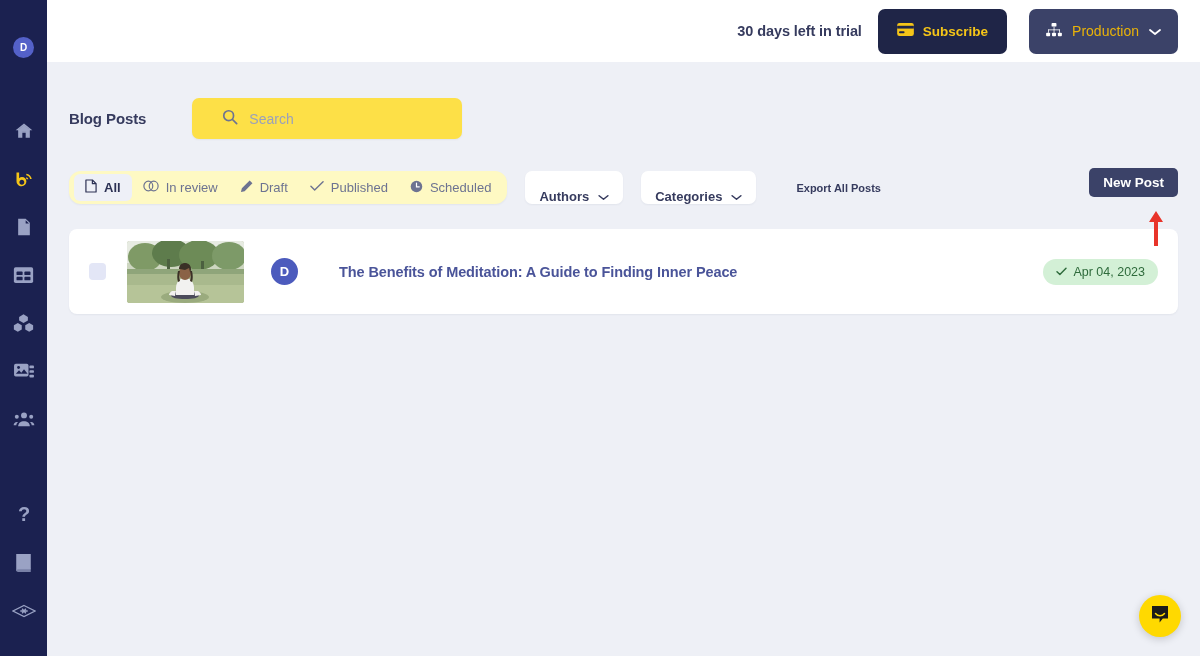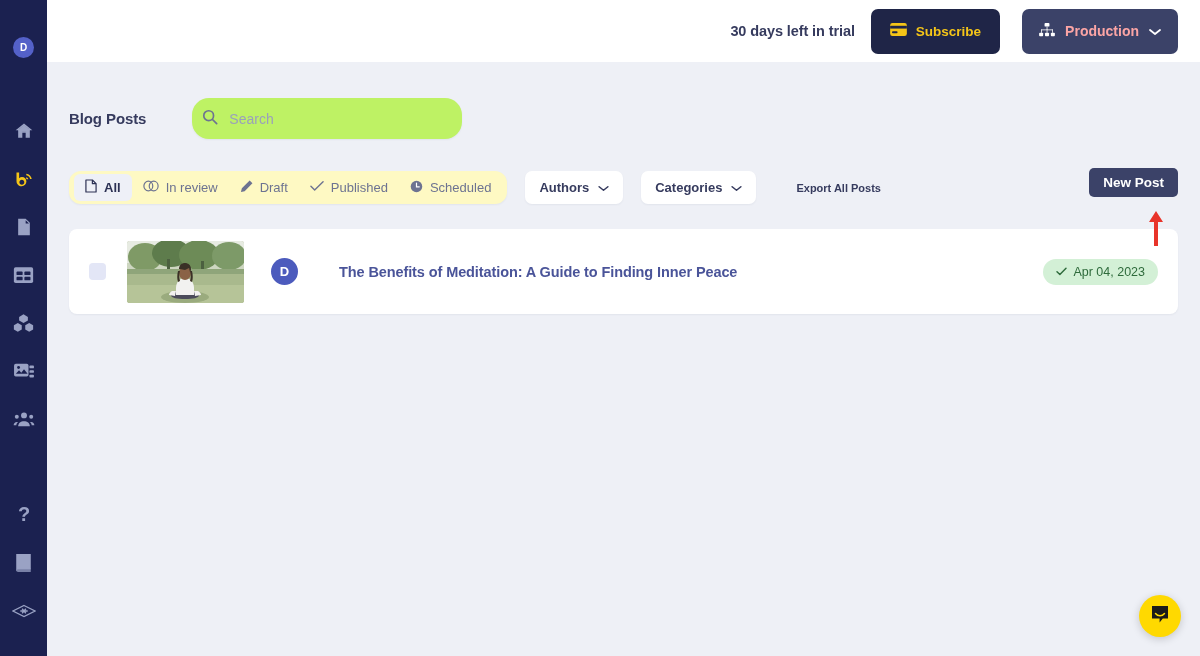--- a/index.html
+++ b/index.html
@@ -51,31 +51,31 @@
     height: 45px; background: #1f2547; border-radius: 7px;
     display: flex; align-items: center; gap: 9px;
     padding: 0 19px; cursor: pointer; border: none;
   }
   .btn-subscribe .lbl { color: #f5c518; font-size: 13.5px; font-weight: bold; }
   .btn-prod {
     height: 45px; background: #3b4268; border-radius: 7px;
     display: flex; align-items: center; gap: 10px;
     padding: 0 17px; cursor: pointer; margin-left: 22px; border: none;
   }
-  .btn-prod .lbl { color: #fca5a5; font-size: 14px; font-weight: bold; }
+  .btn-prod .lbl { color: #eab308; font-size: 14px; font-weight: normal; }
 
   
   .content { flex: 1; padding: 0 22px; position: relative; }
 
   .page-head { display: flex; align-items: center; padding-top: 36px; gap: 24px; }
   .page-title { font-size: 15px; font-weight: bold; color: #363b5e; letter-spacing: -0.1px; }
   .search-box {
     margin-left: 22px; width: 270px; height: 41px;
-    background: #bef264; border-radius: 17px;
-    display: flex; align-items: center; padding: 0 10px; gap: 11px;
+    background: #fde047; border-radius: 7px;
+    display: flex; align-items: center; padding: 0 30px; gap: 11px;
     box-shadow: 0 1px 2px rgba(40,50,90,0.06);
   }
   .search-input {
     border: none; outline: none; background: transparent;
     font-size: 14px; color: #4a5075; width: 100%;
     font-family: "Liberation Sans", sans-serif;
   }
   .search-input::placeholder { color: #9aa0bb; }
 
   
@@ -87,21 +87,21 @@
   }
   .tab {
     height: 27px; display: flex; align-items: center; gap: 7px;
     padding: 0 11px; border-radius: 6px; cursor: pointer;
     font-size: 13px; color: #6d7391; white-space: nowrap;
   }
   .tab.active { background: #eef0f7; color: #2c3154; font-weight: bold; }
 
   .dropdown {
     height: 33px; background: #ffffff; border-radius: 7px;
-    display: flex; align-items: center; gap: 9px;
+    display: flex; align-items: flex-end; gap: 9px;
     padding: 0 14px; margin-left: 18px; cursor: pointer;
     font-size: 13px; font-weight: bold; color: #363b5e;
     box-shadow: 0 1px 2px rgba(40,50,90,0.06);
   }
   .dropdown:first-of-type { margin-left: 18px; }
   .export-link {
     margin-left: 40px; font-size: 11px; font-weight: bold;
     color: #363b5e; cursor: pointer;
   }
   .results-count {

